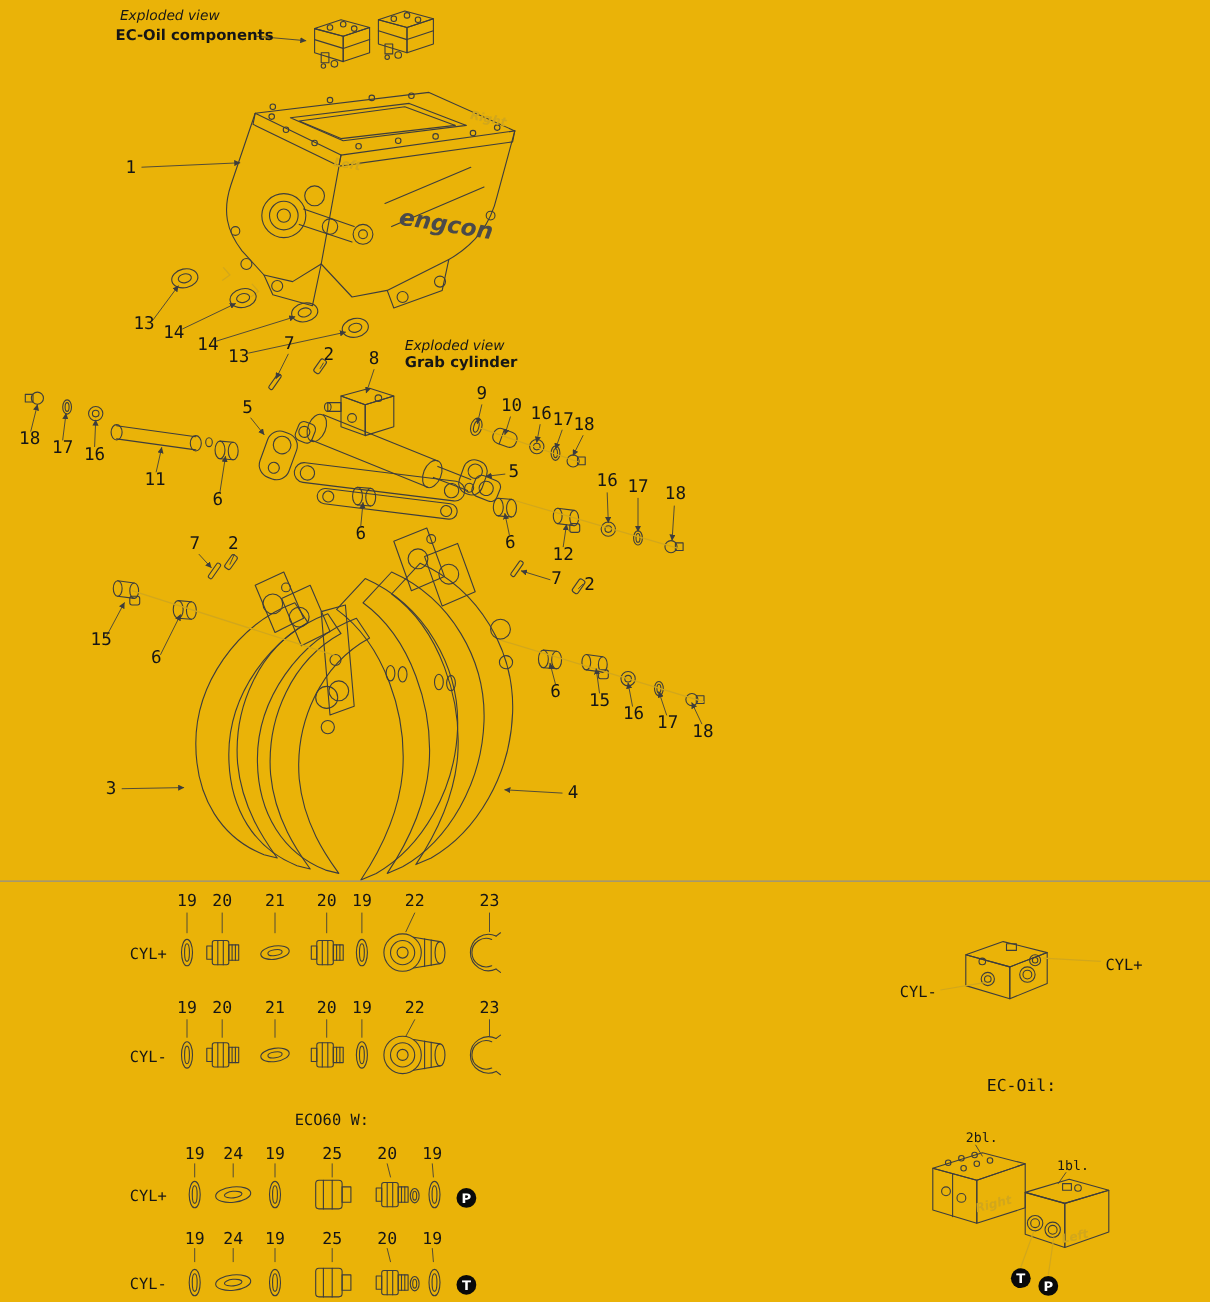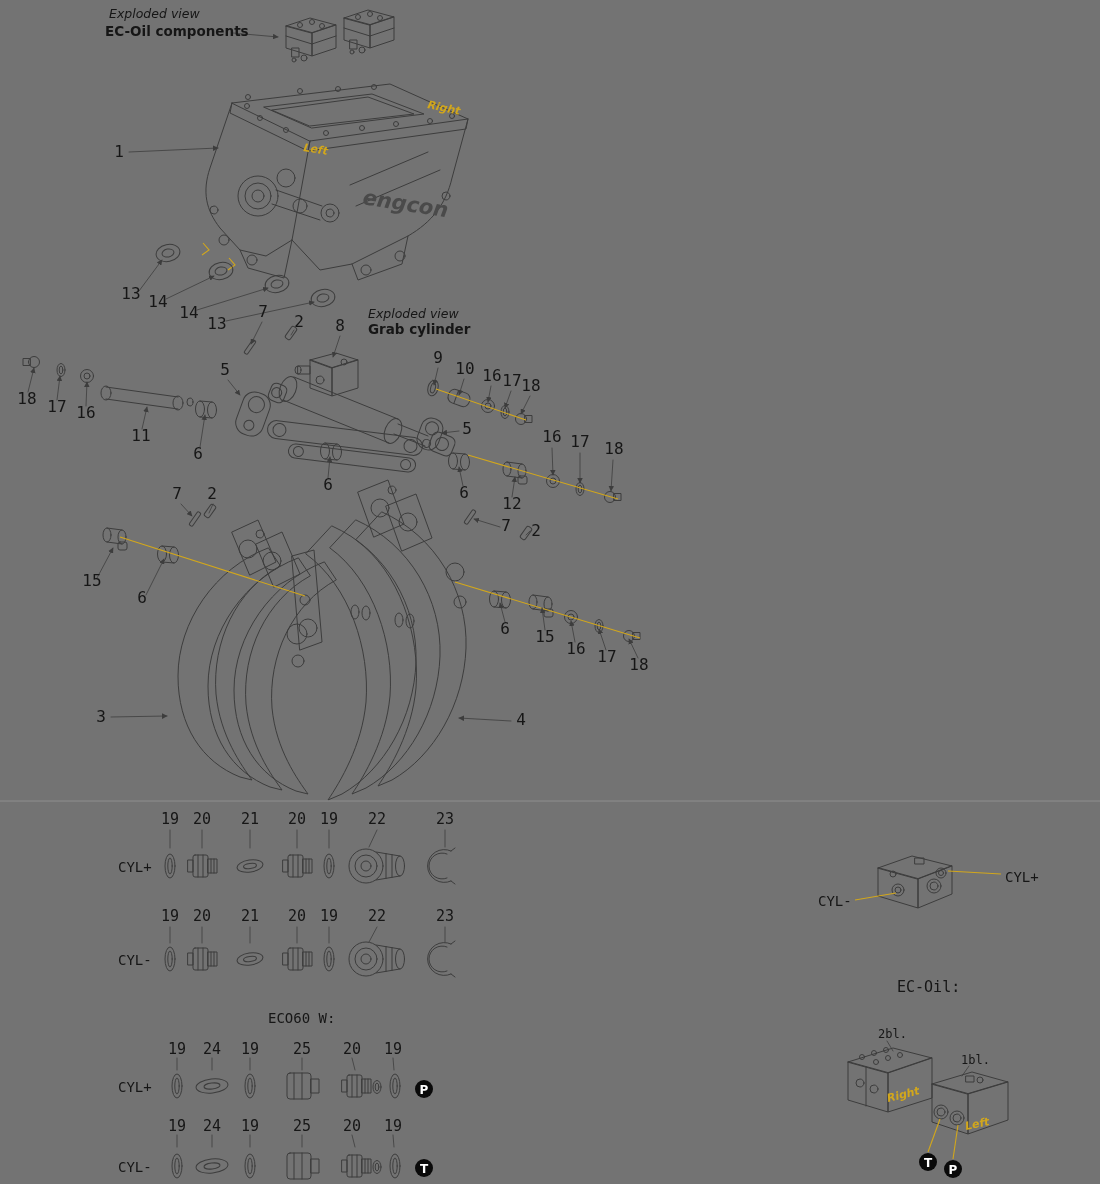--- a/index.html
+++ b/index.html
@@ -1,16 +1,16 @@
 <!DOCTYPE html>
 <html><head>
 <meta charset="utf-8">
 <style>
   html,body{margin:0;padding:0;background:#fff;}
-  .canvas{position:relative;width:1100px;height:1184px;background:#737373;overflow:hidden;}
+  .canvas{position:relative;width:1100px;height:1184px;background:#eab308;overflow:hidden;}
   svg{display:block;}
   .ln{stroke:#3d3d3d;stroke-width:1;fill:none;stroke-linejoin:round;stroke-linecap:round;}
   .thin{stroke-width:0.8;}
   .yln{stroke:#d2a71c;stroke-width:1.1;fill:none;}
   .div{stroke:#8f8f8f;stroke-width:1;}
   text{font-family:"DejaVu Sans Mono",monospace;fill:#161616;}
   .callout{font-size:16px;text-anchor:middle;}
   .num{font-size:15px;text-anchor:middle;}
   .cyl{font-size:14px;}
   .head{font-size:15px;}

